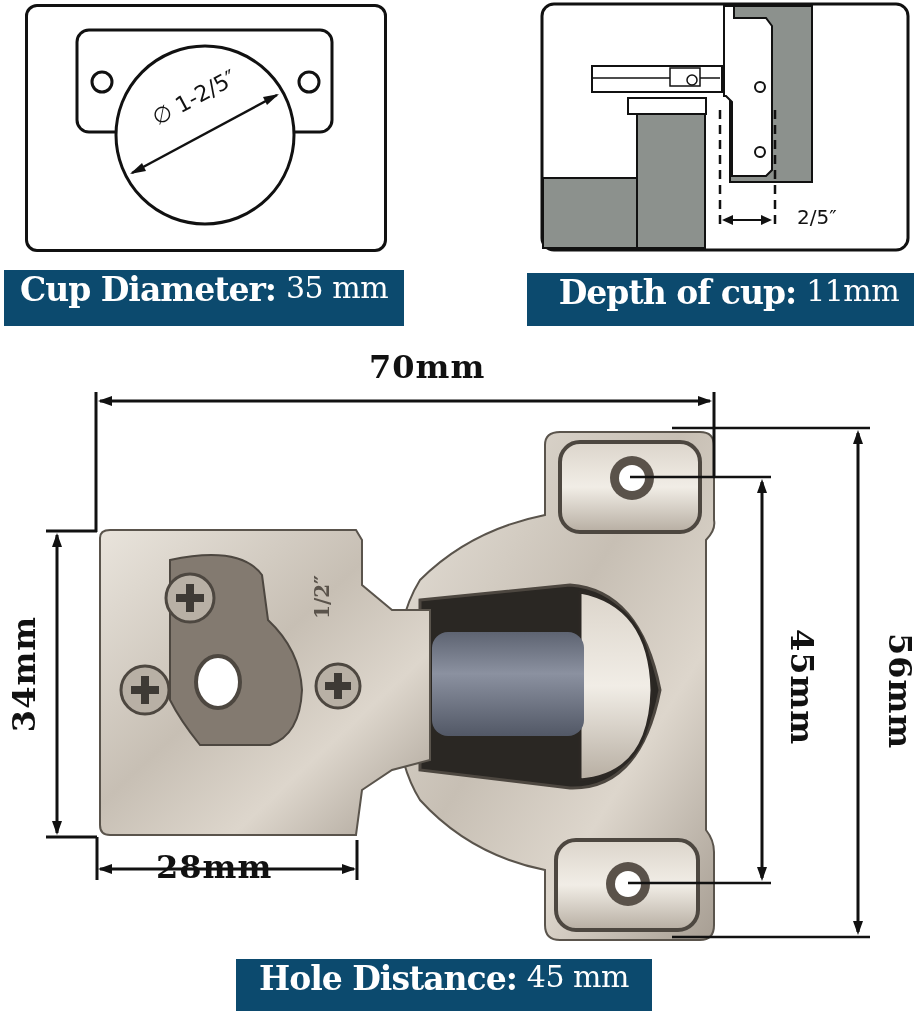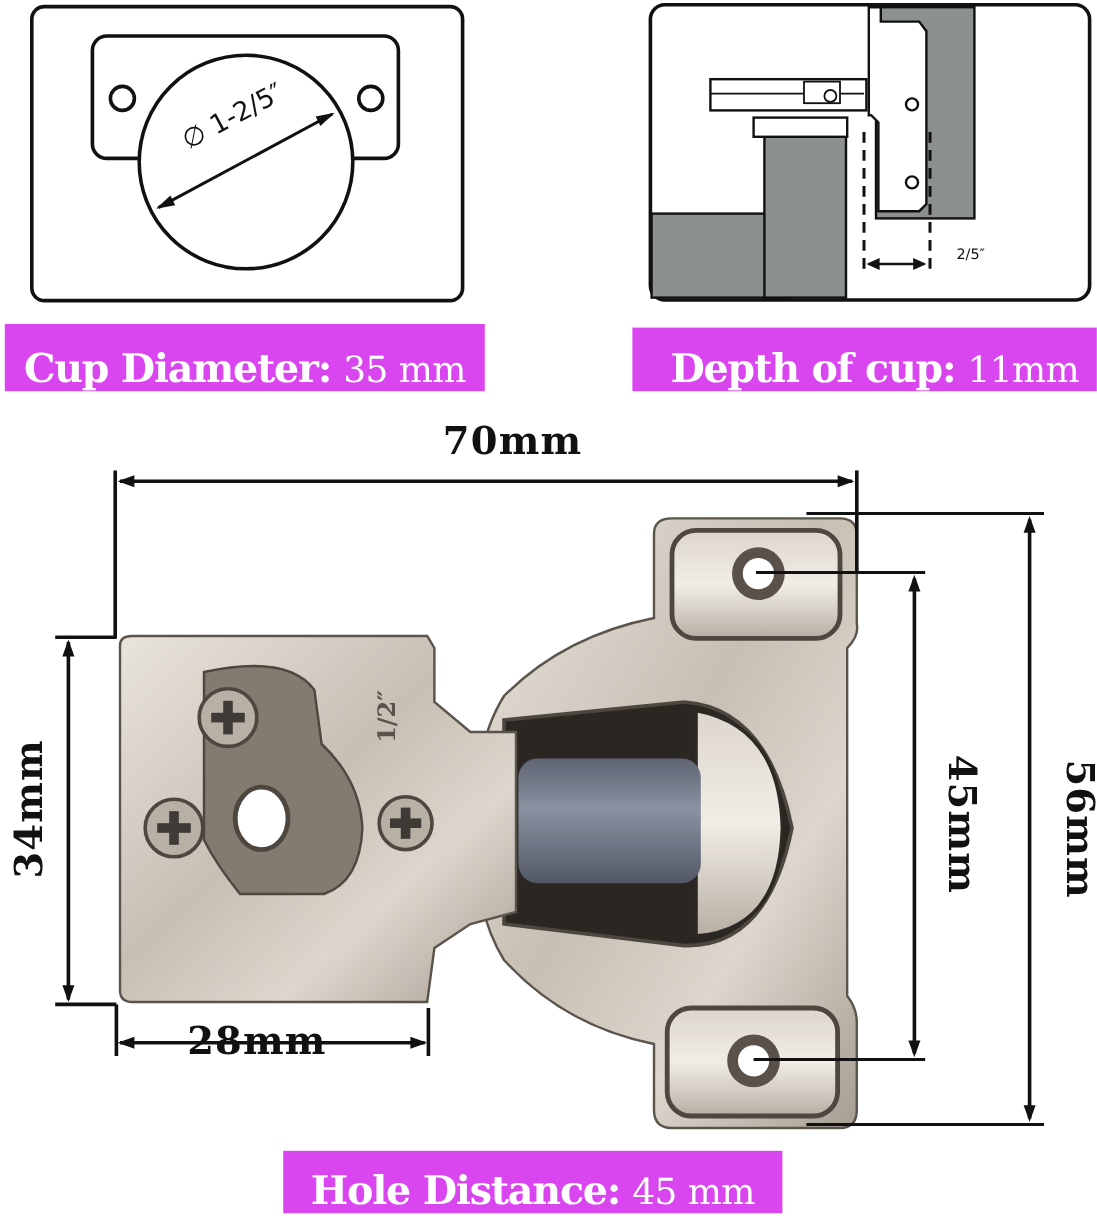--- a/index.html
+++ b/index.html
@@ -1,19 +1,19 @@
 <!DOCTYPE html>
 <html><head>
 <meta charset="utf-8">
 <style>
   html,body{margin:0;padding:0;background:#ffffff;}
   body{width:914px;height:1017px;position:relative;overflow:hidden;font-family:"DejaVu Serif",serif;}
   .abs{position:absolute;}
   .panel{position:absolute;border:3px solid #111;border-radius:12px;background:#fff;box-sizing:border-box;}
-  .banner{position:absolute;background:#d946ef;color:#fff;font-family:"DejaVu Serif",serif;white-space:nowrap;display:flex;align-items:flex-end;justify-content:center;}
+  .banner{position:absolute;background:#0c4a6e;color:#fff;font-family:"DejaVu Serif",serif;white-space:nowrap;display:flex;align-items:flex-start;justify-content:center;}
   .banner .lbl{font-weight:bold;font-size:33px;letter-spacing:-1px;}
   .banner .val{font-size:30px;margin-left:10px;letter-spacing:-0.5px;}
   .dim{position:absolute;font-family:"DejaVu Serif",serif;font-weight:bold;color:#111;font-size:32px;letter-spacing:1px;}
   .vert{transform-origin:center center;}
   svg{position:absolute;left:0;top:0;}
 </style>
 </head>
 <body>
 
 <div class="panel" style="left:25px;top:4px;width:362px;height:248px;"></div>
@@ -140,21 +140,21 @@
 
     <line x1="672" y1="428" x2="870" y2="428" stroke-width="2.5"></line>
     <line x1="672" y1="937" x2="870" y2="937" stroke-width="2.5"></line>
     <line x1="858" y1="433" x2="858" y2="932"></line>
     <polygon points="858,430 853,444 863,444" stroke="none"></polygon>
     <polygon points="858,935 853,921 863,921" stroke="none"></polygon>
   </g>
 </svg>
 
 <div class="abs" style="left:148px;top:108px;font-family:'DejaVu Sans',sans-serif;font-size:22px;color:#111;transform:rotate(-28deg);transform-origin:left top;white-space:nowrap;">∅ 1-2/5″</div>
-<div class="abs" style="left:797px;top:205px;font-family:'DejaVu Sans',sans-serif;font-size:12px;color:#111;white-space:nowrap;">2/5″</div>
+<div class="abs" style="left:797px;top:205px;font-family:'DejaVu Sans',sans-serif;font-size:20px;color:#111;white-space:nowrap;">2/5″</div>
 
 <div class="abs" style="left:300px;top:585px;font-family:'DejaVu Serif',serif;font-weight:bold;font-size:20px;color:#5a534b;transform:rotate(-90deg);transform-origin:center;white-space:nowrap;">1/2″</div>
 
 <div class="banner" style="left:4px;top:270px;width:400px;height:56px;">
   <span class="lbl">Cup Diameter:</span>
   <span class="val">35 mm</span>
 </div>
 <div class="banner" style="left:527px;top:273px;width:384px;height:53px;padding-left:10px;">
   <span class="lbl">Depth of cup:</span>
   <span class="val">11mm</span>

